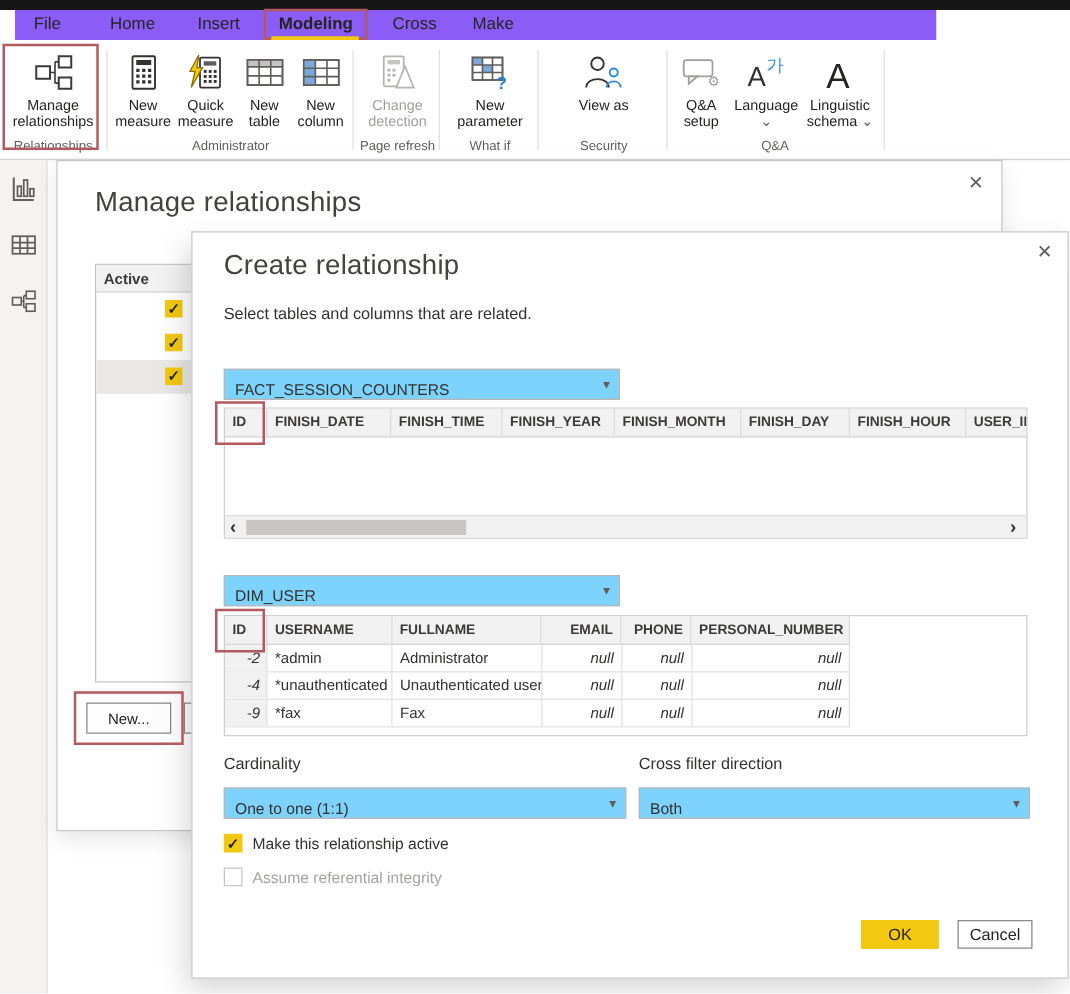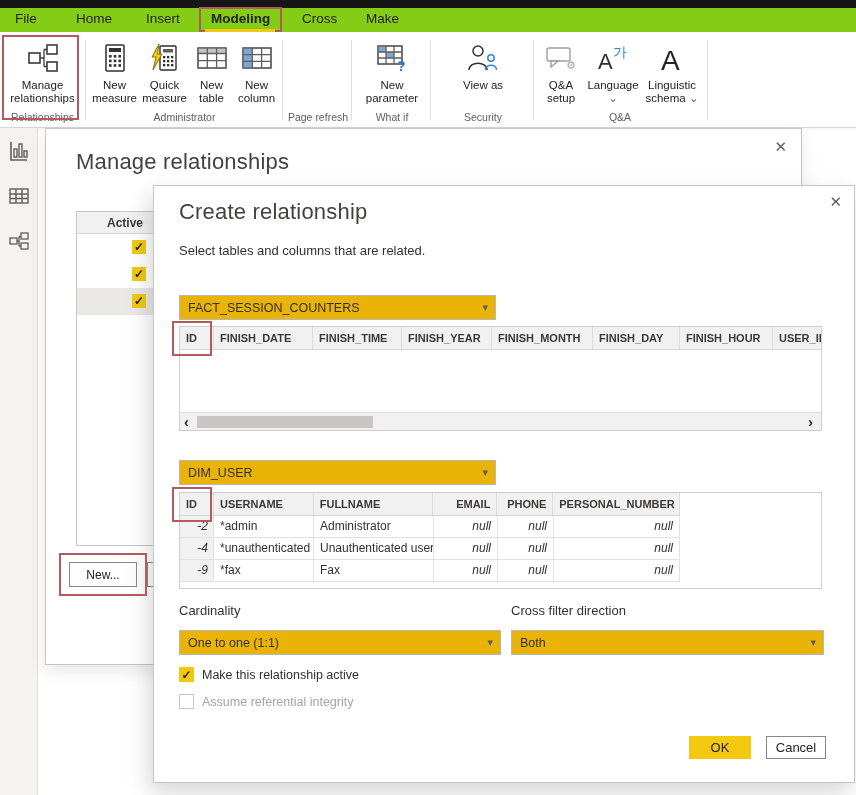--- a/index.html
+++ b/index.html
@@ -2,21 +2,21 @@
 <html><head>
 <meta charset="utf-8">
 <style>
   html,body{margin:0;padding:0;background:#fff;}
   *{box-sizing:border-box;}
   #stage{position:relative;width:856px;height:795px;background:#fff;
          font-family:"Liberation Sans",sans-serif;color:#252423;overflow:hidden;}
 
   
   .titlebar{position:absolute;left:0;top:0;width:856px;height:8px;background:#161616;}
-  .tabbar{position:absolute;left:0;top:8px;width:856px;height:24px;background:#84cc16;}
+  .tabbar{position:absolute;left:12px;top:8px;width:737px;height:24px;background:#8b5cf6;}
   .tab{position:absolute;top:3px;font-size:13.5px;color:#252423;white-space:nowrap;cursor:default;}
   .tab-modeling-box{position:absolute;left:199px;top:-1px;width:83px;height:25px;
         border:2px solid #B25A5E;}
   .tab-underline{position:absolute;left:205px;top:21px;width:70px;height:3px;background:#F2C811;}
 
   
   .ribbon{position:absolute;left:0;top:32px;width:856px;height:96px;background:#fff;
           border-bottom:1px solid #d8d6d4;box-shadow:0 1px 2px rgba(0,0,0,.06);}
   .grp{position:absolute;top:0;height:94px;}
   .grp .btnrow{display:flex;justify-content:center;align-items:flex-start;padding-top:5px;}
@@ -39,39 +39,39 @@
   .closex{position:absolute;font-size:15px;color:#605e5c;cursor:default;line-height:1;}
 
   #manage-dlg{left:45px;top:128px;width:757px;height:537px;box-shadow:0 6px 16px rgba(0,0,0,.10);}
   #create-dlg{left:153px;top:185px;width:702px;height:598px;z-index:20;
               box-shadow:-4px 10px 22px rgba(0,0,0,.16);}
 
   
   .mtable{position:absolute;left:30px;top:82px;width:560px;height:335px;border:1px solid #c8c6c4;}
   .mhead{display:flex;height:22px;background:#f1f1f1;border-bottom:1px solid #d8d6d4;}
   .mhead .hc1{width:80px;font-size:12px;font-weight:bold;color:#3b3a39;padding:4px 0 0 6px;
-              border-right:3px solid #ec4899;margin-left:24px;}
+              border-right:3px solid #ec4899;}
   .mhead .hc2{flex:1;background:#f1f1f1;}
   .mrow{height:27px;position:relative;}
   .mrow.sel{background:#e9e8e7;}
   .ycheck{width:14px;height:14px;background:#F2C811;color:#252423;font-size:12px;font-weight:bold;
           display:flex;align-items:center;justify-content:center;line-height:1;}
   .mrow .ycheck{position:absolute;left:55px;top:6px;}
   .ysliver{position:absolute;left:102px;top:6px;width:6px;height:14px;background:#F2C811;}
   .mnew{position:absolute;left:23px;top:433px;width:68px;height:25px;background:#fdfdfd;
         border:1px solid #8a8886;font-size:12px;color:#252423;display:flex;align-items:center;
         justify-content:center;}
   .mbtn-sliver{position:absolute;left:101px;top:433px;width:45px;height:25px;background:#fdfdfd;
         border:1px solid #8a8886;}
   .redbox{position:absolute;border:2px solid #B25A5E;z-index:40;pointer-events:none;}
 
   
   .subtitle{position:absolute;left:25px;top:57px;font-size:13px;color:#323130;}
-  .dd{position:absolute;height:25px;border:1px solid #b9b7b5;background:#eab308;font-size:12.5px;
-      color:#323130;display:flex;align-items:center;padding:0 22px 0 8px;}
+  .dd{position:absolute;height:25px;border:1px solid #b9b7b5;background:#7dd3fc;font-size:12.5px;
+      color:#323130;display:flex;align-items:flex-end;padding:0 22px 0 8px;}
   .dd .caret{position:absolute;right:7px;top:5px;font-size:11px;color:#605e5c;}
 
   .ctable{position:absolute;border:1px solid #d0cecc;background:#fff;}
   .chead{display:flex;background:#f1f1f1;border-bottom:1px solid #d8d6d4;height:23px;}
   .chead .hc{font-size:11px;font-weight:bold;color:#3b3a39;padding:5px 0 0 6px;
              border-right:1px solid #dddbd9;white-space:nowrap;overflow:hidden;}
   .chead .hc:last-child{border-right:none;}
   .scrollbar{position:absolute;left:0;bottom:0;height:18px;width:100%;background:#f1f1f1;
              border-top:1px solid #e1dfdd;}
   .sb-arrow{position:absolute;top:0;height:18px;font-size:15px;color:#323130;line-height:17px;}
@@ -198,20 +198,39 @@
             </svg>
           </span>
           <span class="lbl">New column</span>
         </div>
       </div>
       <div class="glabel">Administrator</div>
     </div>
     <div class="vsep" style="left:282px"></div>
 
     <div class="grp" style="left:285px;width:66px">
+      <div class="btnrow">
+        <div class="rbtn disabled" style="width:62px">
+          <span class="ic">
+            <svg width="30" height="30" viewBox="0 0 30 30" fill="none" stroke="#b5b3b1" stroke-width="1.4">
+              <rect x="4" y="2" width="16" height="24" rx="1"></rect>
+              <rect x="7" y="5" width="10" height="3.5" fill="#c6c4c2" stroke="none"></rect>
+              <g fill="#b5b3b1" stroke="none">
+                <rect x="7" y="12" width="2.3" height="2.3"></rect>
+                  <rect x="11" y="12" width="2.3" height="2.3"></rect>
+                <rect x="7" y="16" width="2.3" height="2.3"></rect>
+                  <rect x="11" y="16" width="2.3" height="2.3"></rect>
+                <rect x="7" y="20" width="2.3" height="2.3"></rect>
+              </g>
+              <polygon points="21,10 28,27 14,27" fill="#fff"></polygon>
+            </svg>
+          </span>
+          <span class="lbl">Change detection</span>
+        </div>
+      </div>
       <div class="glabel">Page refresh</div>
     </div>
     <div class="vsep" style="left:351px"></div>
 
     <div class="grp" style="left:354px;width:76px">
       <div class="btnrow">
         <div class="rbtn" style="width:70px">
           <span class="ic">
             <svg width="32" height="28" viewBox="0 0 32 28" fill="none" stroke="#605e5c" stroke-width="1.3">
               <rect x="2" y="2" width="24" height="18" fill="#fff"></rect>

